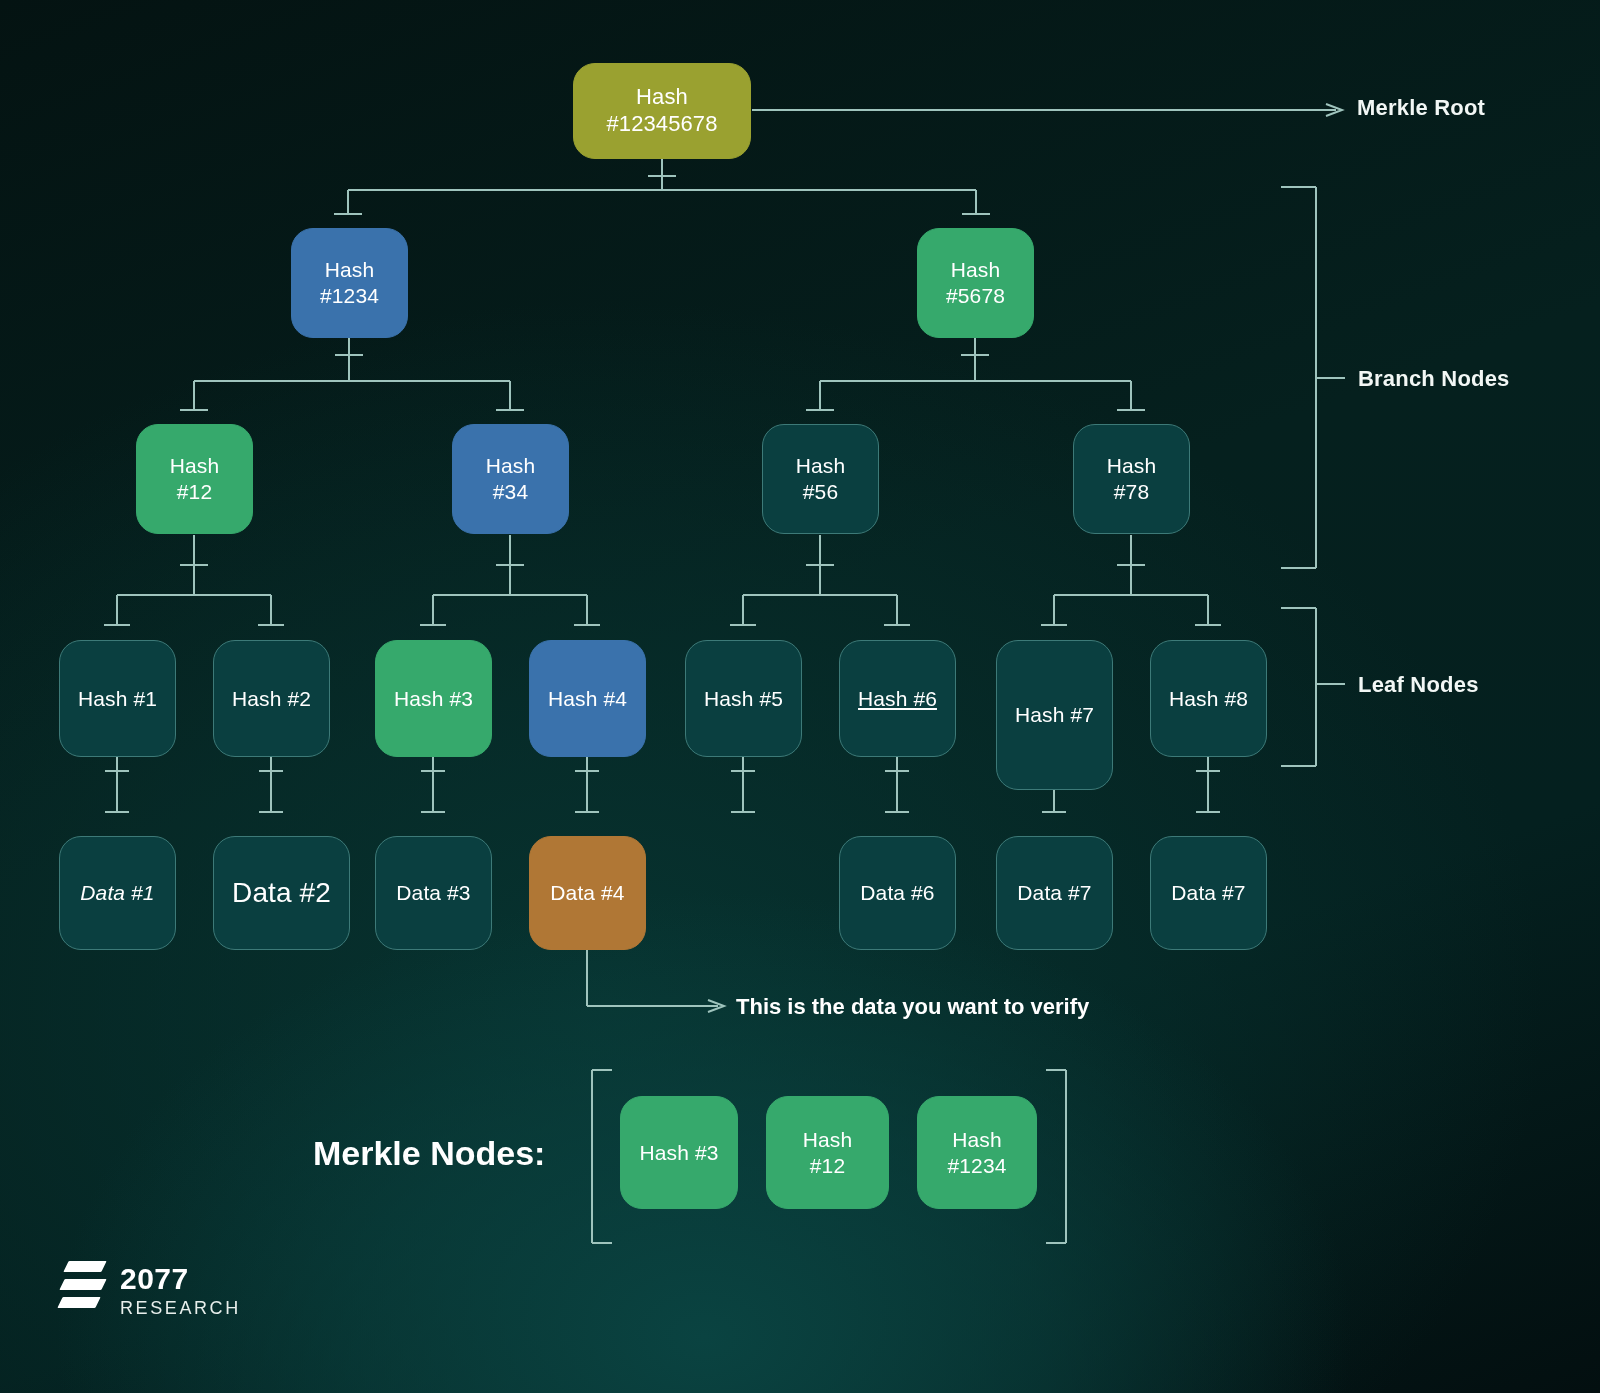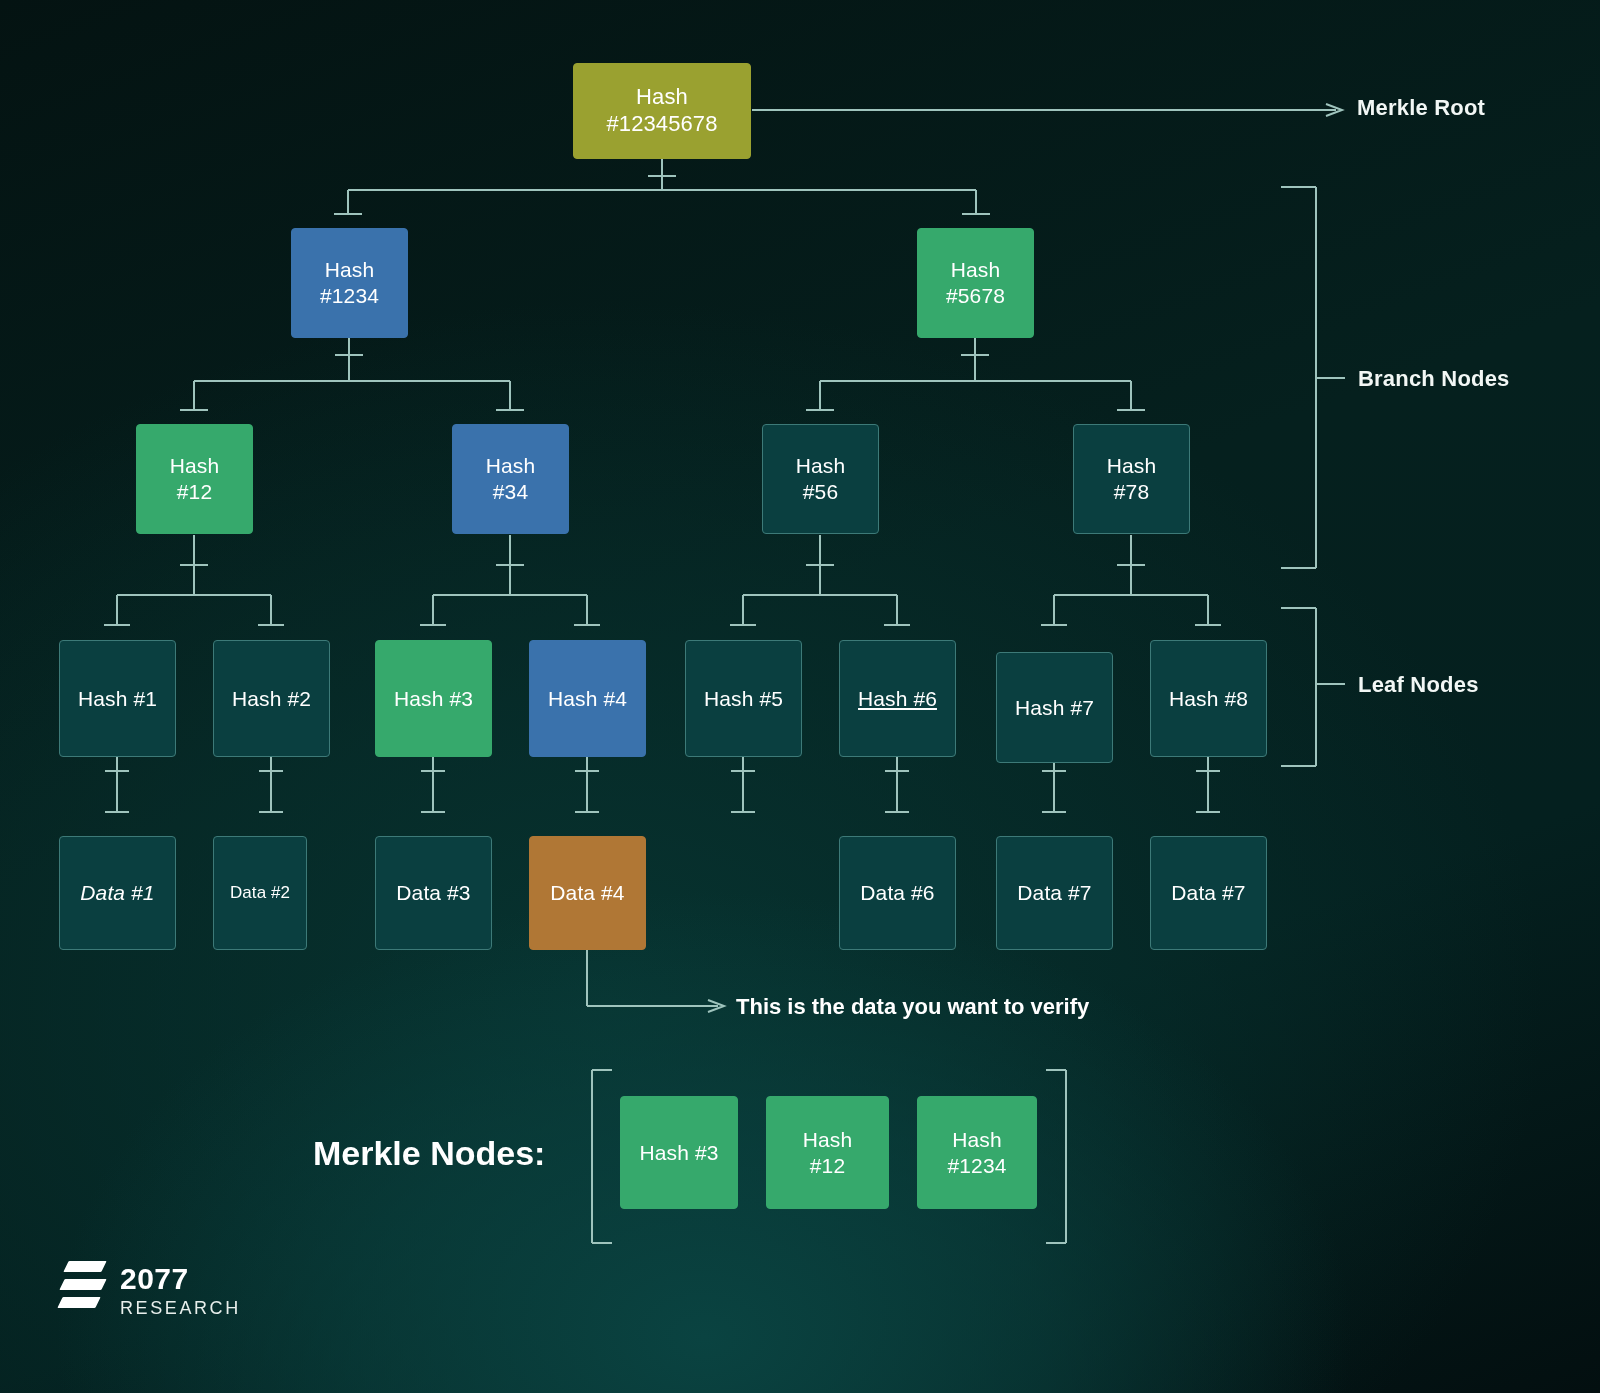--- a/index.html
+++ b/index.html
@@ -16,21 +16,21 @@
     font-family: "Liberation Sans", sans-serif;
     background-color: #04201f;
     background-image:
       radial-gradient(ellipse 900px 620px at 44% 96%, #0a4341 0%, rgba(10,67,65,0.55) 38%, rgba(6,38,37,0.0) 72%),
       radial-gradient(ellipse 1200px 900px at 38% 72%, #073330 0%, rgba(7,51,48,0.45) 45%, rgba(4,25,24,0) 78%),
       linear-gradient(160deg, #041312 0%, #05201e 45%, #04201f 70%, #030f10 100%);
   }
   .node {
     position: absolute;
     box-sizing: border-box;
-    border-radius: 4px;
+    border-radius: 22px;
     display: flex;
     align-items: center;
     justify-content: center;
     text-align: center;
     color: #ffffff;
     line-height: 1.22;
     white-space: pre-line;
     letter-spacing: 0.1px;
   }
   .node.teal {
@@ -242,25 +242,25 @@
 
   <div class="node teal" style="left:1073px; top:424px; width:117px; height:110px; font-size:21px;">Hash
 #78</div>
 
   <div class="node teal" style="left:59px;   top:640px; width:117px; height:117px; font-size:21px;">Hash #1</div>
   <div class="node teal" style="left:213px;  top:640px; width:117px; height:117px; font-size:21px;">Hash #2</div>
   <div class="node green" style="left:375px;  top:640px; width:117px; height:117px; font-size:21px;">Hash #3</div>
   <div class="node blue" style="left:529px;  top:640px; width:117px; height:117px; font-size:21px;">Hash #4</div>
   <div class="node teal" style="left:685px;  top:640px; width:117px; height:117px; font-size:21px;">Hash #5</div>
   <div class="node teal" style="left:839px;  top:640px; width:117px; height:117px; font-size:21px;text-decoration:underline;">Hash #6</div>
-  <div class="node teal" style="left:996px;  top:640px; width:117px; height:111px; font-size:21px;margin-top:12px;">Hash #7</div>
+  <div class="node teal" style="left:996px;  top:640px; width:117px; height:150px; font-size:21px;">Hash #7</div>
   <div class="node teal" style="left:1150px; top:640px; width:117px; height:117px; font-size:21px;">Hash #8</div>
 
   <div class="node teal" style="left:59px;   top:836px; width:117px; height:114px; font-size:21px;font-style:italic;">Data #1</div>
-  <div class="node teal" style="left:213px;  top:836px; width:94px; height:114px; font-size:17px;text-align:right;">Data #2</div>
+  <div class="node teal" style="left:213px;  top:836px; width:137px; height:114px; font-size:28px;text-align:right;">Data #2</div>
   <div class="node teal" style="left:375px;  top:836px; width:117px; height:114px; font-size:21px;">Data #3</div>
   <div class="node brown" style="left:529px;  top:836px; width:117px; height:114px; font-size:21px;">Data #4</div>
   <div class="node teal" style="left:839px;  top:836px; width:117px; height:114px; font-size:21px;">Data #6</div>
   <div class="node teal" style="left:996px;  top:836px; width:117px; height:114px; font-size:21px;">Data #7</div>
   <div class="node teal" style="left:1150px; top:836px; width:117px; height:114px; font-size:21px;">Data #7</div>
 
   <div class="lbl" style="left:1358px; top:366px; font-size:22px;">Branch Nodes</div>
 
   <div class="lbl" style="left:1358px; top:672px; font-size:22px;">Leaf Nodes</div>
 

